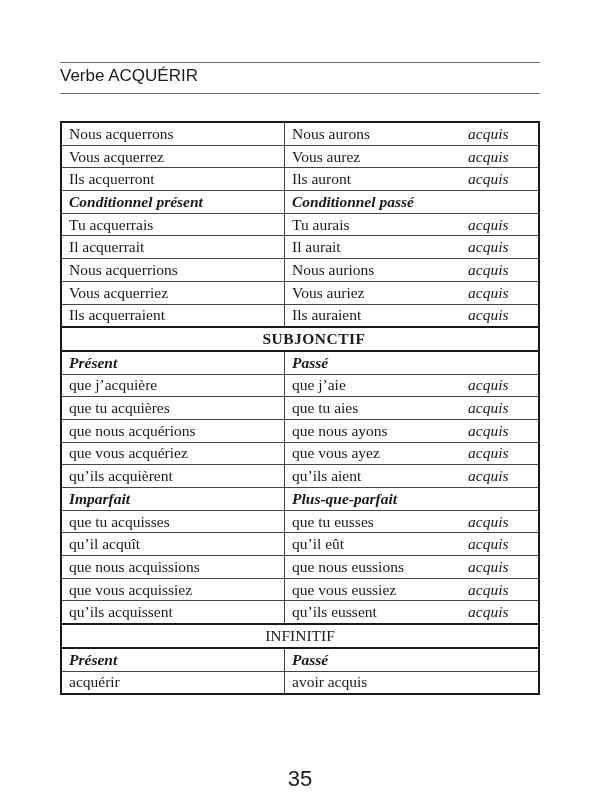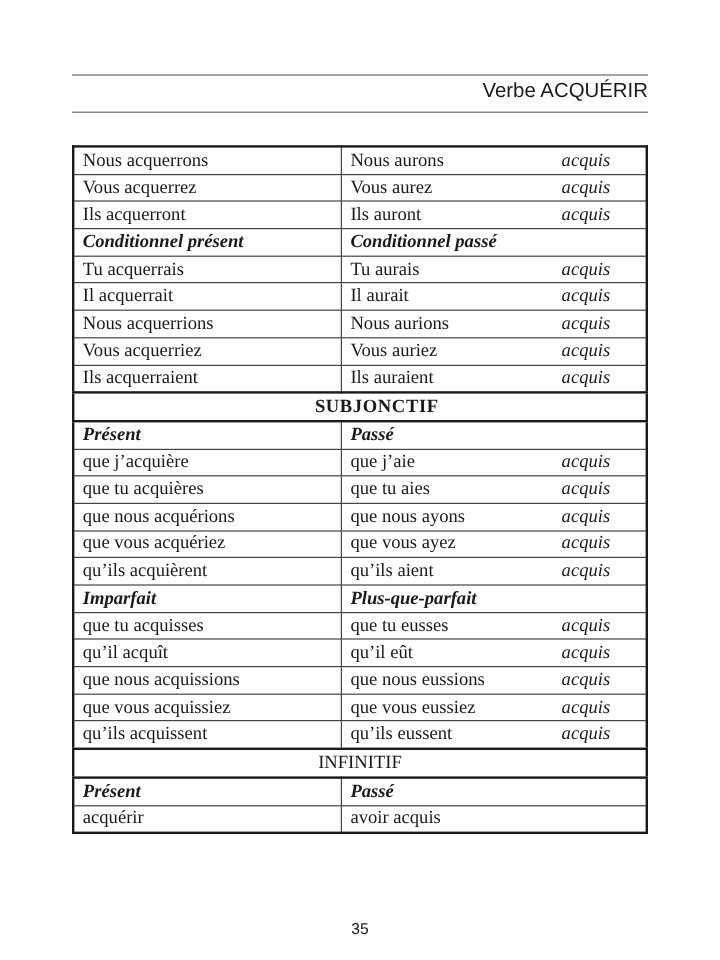--- a/index.html
+++ b/index.html
@@ -2,41 +2,41 @@
 <html><head>
 <meta charset="utf-8">
 <style>
   html, body { margin: 0; padding: 0; background: #ffffff; }
   body { width: 600px; height: 800px; position: relative; overflow: hidden; }
   .rule { position: absolute; left: 60px; width: 480px; height: 0; border-top: 1.5px solid #6a6a6a; }
   .rule.top { top: 62px; }
   .rule.bottom { top: 93px; }
   .title {
     position: absolute; left: 60px; width: 480px; top: 66px; height: 24px;
-    text-align: right; font-family: "Liberation Sans", sans-serif; font-size: 17px; color: #1a1a1a;
+    text-align: left; font-family: "Liberation Sans", sans-serif; font-size: 17px; color: #1a1a1a;
   }
   table.conj {
     position: absolute; left: 60px; top: 109px; width: 480px;
     border-collapse: collapse; border: 2px solid #1a1a1a;
     font-family: "Liberation Serif", serif; font-size: 15.5px; color: #1a1a1a; margin-top: 12px;
   }
   table.conj td {
     border: 1px solid #444; height: 21.7px; padding: 0 0 0 7px; line-height: 20px;
     white-space: nowrap; vertical-align: middle;
   }
   td.c1 { width: 215px; }
   td.c2 { position: relative; }
   .aux { display: inline-block; width: 176px; }
   .part { display: inline-block; font-style: italic; }
   tr.sub td { font-weight: bold; font-style: italic; }
   tr.section td { text-align: center; padding: 0; border-top: 2px solid #1a1a1a; border-bottom: 2px solid #1a1a1a; }
   tr.section.bold td { font-weight: bold; letter-spacing: 0.5px; padding-left: 28px; }
   .page-num {
     position: absolute; top: 766px; left: 0; width: 600px; text-align: center;
-    font-family: "Liberation Sans", sans-serif; font-size: 13px; color: #1a1a1a;
+    font-family: "Liberation Sans", sans-serif; font-size: 22px; color: #1a1a1a;
   }
 </style>
 </head>
 <body>
 
 <div class="rule top"></div>
 <div class="title">Verbe ACQUÉRIR</div>
 <div class="rule bottom"></div>
 
 <table class="conj">

